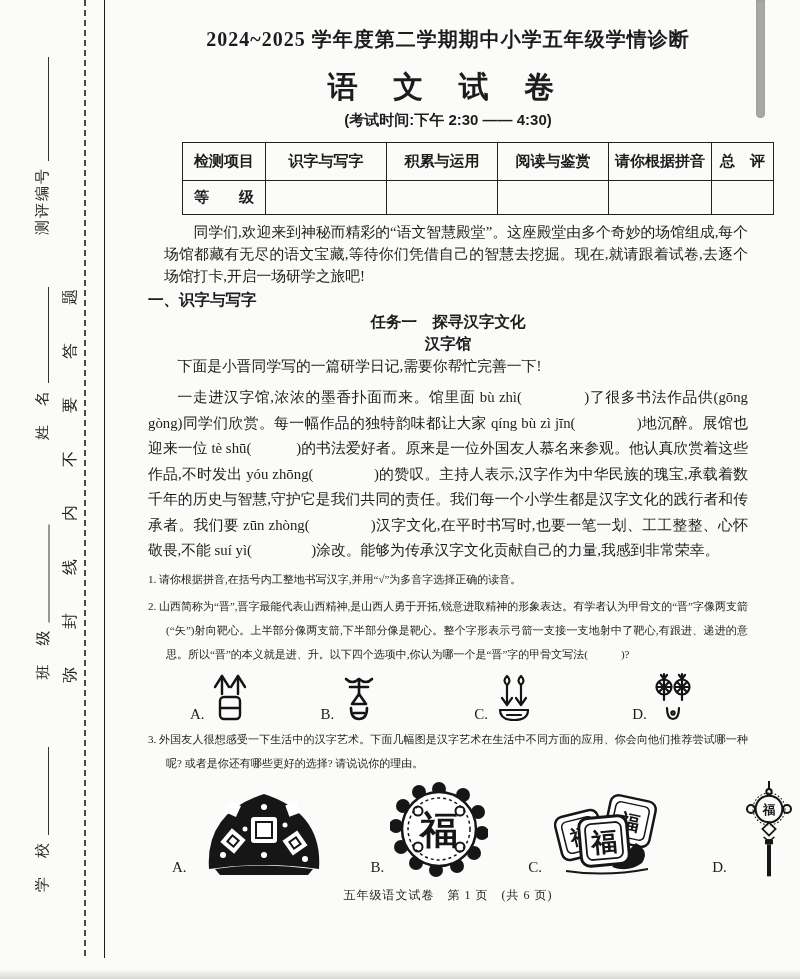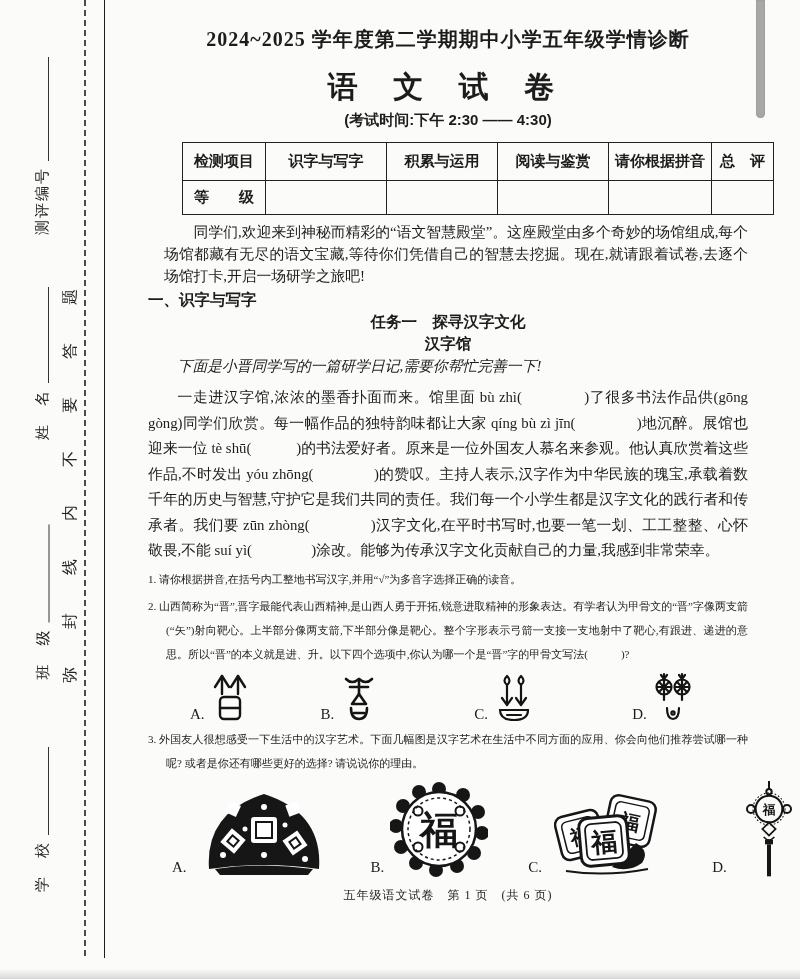--- a/index.html
+++ b/index.html
@@ -33,21 +33,21 @@
   .examtime{text-align:center;font-weight:bold;font-size:15px;margin-top:3px;
     font-family:"Liberation Sans","DejaVu Sans",sans-serif;}
   table.score{border-collapse:collapse;margin:12px 0 0 34px;width:592px;table-layout:fixed;}
   table.score td{border:1.6px solid #222;text-align:center;font-weight:bold;font-size:15px;
     font-family:"Liberation Sans","DejaVu Sans",sans-serif;padding:0;}
   table.score tr.r1 td{height:37px;}
   table.score tr.r2 td{height:33px;}
   .para{font-size:14.8px;line-height:22px;text-align:justify;margin:6px 0 0 16px;text-indent:2em;}
   .sec-head{font-size:15.5px;font-weight:bold;margin-top:3px;font-family:"Liberation Sans",sans-serif;}
   .center-b{text-align:center;font-weight:bold;font-size:15.5px;line-height:22px;font-family:"Liberation Sans",sans-serif;}
-  .lead{font-size:14.8px;line-height:22px;text-indent:2em;font-style:italic;}
+  .lead{font-size:14.8px;line-height:22px;text-indent:2em;}
   .passage{font-size:14.8px;line-height:25.5px;text-align:justify;text-indent:2em;margin-top:8px;}
   .question{font-size:11px;line-height:24px;text-align:justify;padding-left:18px;text-indent:-18px;margin-top:3px;}
   
   .oracle-row{display:flex;align-items:flex-end;margin-top:4px;height:54px;}
   .opt{display:flex;align-items:flex-end;}
   .opt .olabel{font-size:15px;margin-right:6px;line-height:20px;}
   .o-a{margin-left:42px;} .o-b{margin-left:72px;} .o-c{margin-left:96px;} .o-d{margin-left:98px;}
   .art-row{display:flex;align-items:flex-end;margin-top:6px;height:96px;}
   .a-a{margin-left:24px;} .a-b{margin-left:36px;} .a-c{margin-left:40px;} .a-d{margin-left:48px;}
   .footer{ text-align:center;font-size:12px;margin-top:10px;letter-spacing:1px;}

